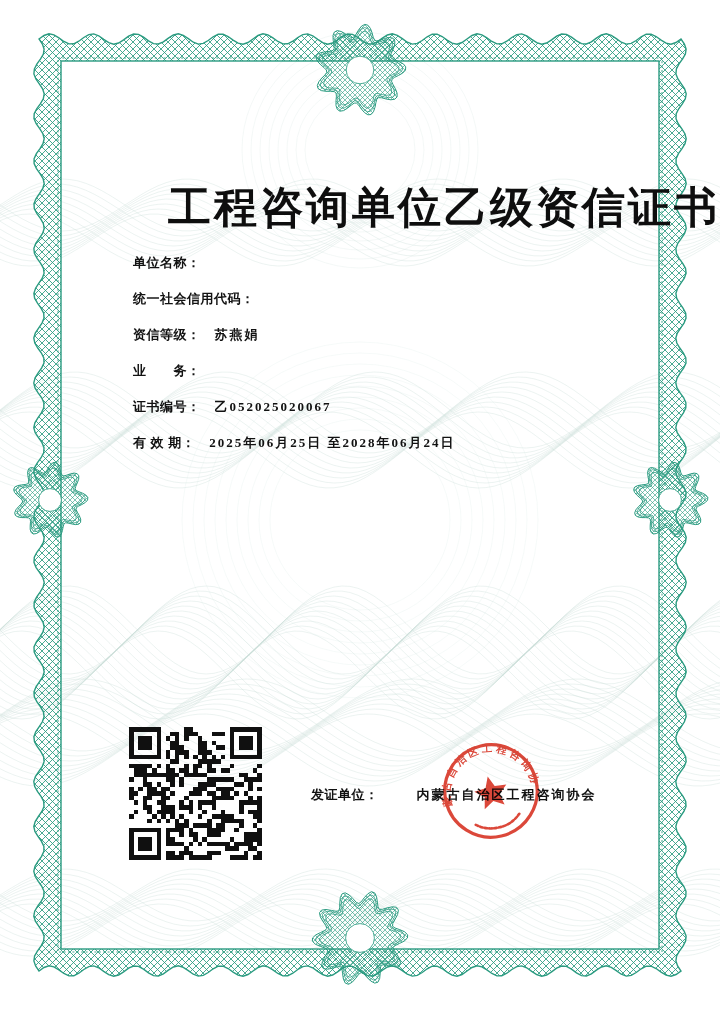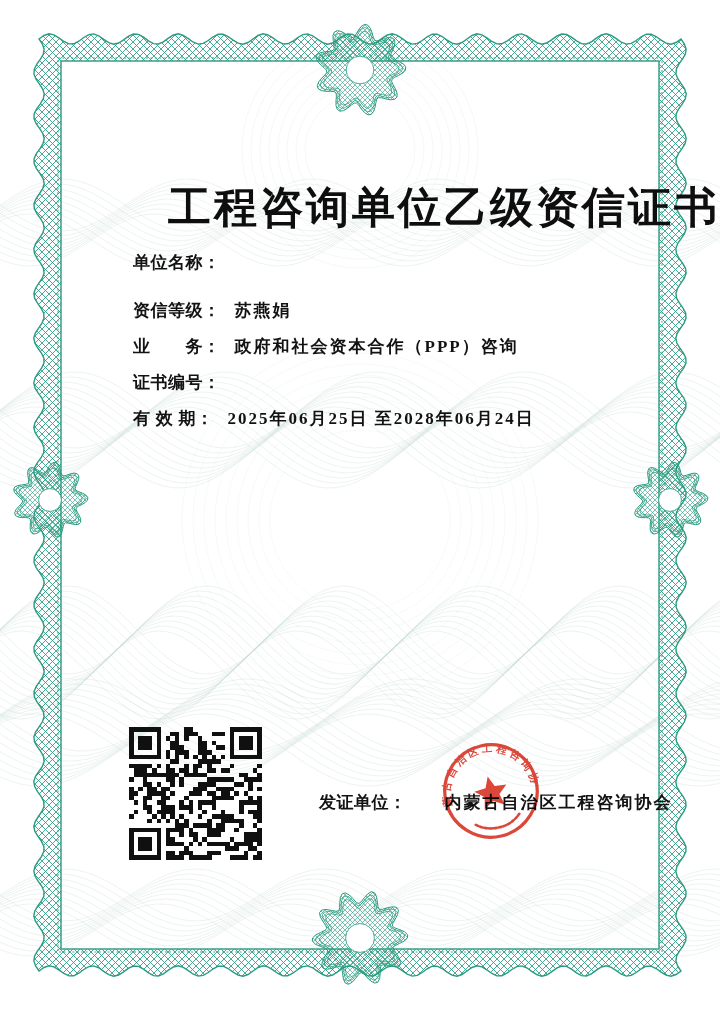--- a/index.html
+++ b/index.html
@@ -7,21 +7,21 @@
     position:relative;width:720px;height:1010px;background:#ffffff;overflow:hidden;
     font-family:"Liberation Sans","DejaVu Sans",sans-serif;color:var(--ink,#121212);
   }
   svg.layer{position:absolute;left:0;top:0;width:720px;height:1010px;}
   .content{position:absolute;left:0;top:0;width:720px;height:1010px;}
   .title{
     position:absolute;left:0;top:132px;width:720px;text-align:right;
     font-size:43px;font-weight:bold;letter-spacing:3px;color:#0e0e0e;white-space:nowrap;margin-top:47px;
   }
   .fields{position:absolute;left:133px;top:251px;width:500px;}
-  .field-row{display:flex;align-items:flex-start;margin-bottom:12px;font-size:17px;line-height:24px;}
+  .field-row{display:flex;align-items:flex-start;margin-bottom:12px;font-size:13px;line-height:24px;}
   .field-label{font-weight:bold;white-space:nowrap;margin-right:14px;letter-spacing:.5px;}
   .field-value{
     font-family:"Liberation Serif","DejaVu Serif",serif;font-weight:bold;
     letter-spacing:2px;max-width:372px;
   }
   .qr{position:absolute;left:129px;top:727px;width:133px;height:133px;}
   .issuer{position:absolute;left:307px;top:779px;font-size:17px;line-height:24px;white-space:nowrap;}
   .issuer .field-value{max-width:none;}
   .seal{position:absolute;left:440px;top:740px;width:102px;height:102px;mix-blend-mode:multiply;opacity:.93;}
 </style>
@@ -170,37 +170,38 @@
   <div class="content">
     <div class="title">工程咨询单位乙级资信证书</div>
 
     <div class="fields">
     <div class="field-row">
       <span class="field-label">单位名称：</span>
     </div>
 
 
     <div class="field-row">
+      <span class="field-label">统一社会信用代码：</span>
     </div>
 
 
     <div class="field-row">
       <span class="field-label">资信等级：</span>
       <span class="field-value">苏燕娟</span>
     </div>
 
 
 
     <div class="field-row">
       <span class="field-label">业　　务：</span>
-      <span class="field-value">政府和社会资本合作（PPP）咨询</span>
     </div>
 
     <div class="field-row">
       <span class="field-label">证书编号：</span>
+      <span class="field-value">乙052025020067</span>
     </div>
 
     <div class="field-row">
       <span class="field-label">有 效 期：</span>
       <span class="field-value">2025年06月25日 至2028年06月24日</span>
     </div>
   </div>
 
     <svg class="qr" id="qr" viewBox="0 0 29 29" shape-rendering="crispEdges" aria-hidden="true">
         <rect x="0" y="0" width="1" height="1" fill="#101010"></rect>
@@ -615,21 +616,21 @@
         <rect x="17" y="28" width="1" height="1" fill="#101010"></rect>
         <rect x="22" y="28" width="1" height="1" fill="#101010"></rect>
         <rect x="23" y="28" width="1" height="1" fill="#101010"></rect>
         <rect x="24" y="28" width="1" height="1" fill="#101010"></rect>
         <rect x="25" y="28" width="1" height="1" fill="#101010"></rect>
         <rect x="27" y="28" width="1" height="1" fill="#101010"></rect>
         <rect x="28" y="28" width="1" height="1" fill="#101010"></rect>
       </svg>
 
     <div class="issuer">
-      <span class="field-row" style="margin:12px;gap:24px;">
+      <span class="field-row" style="margin:4px;gap:24px;">
         <span class="field-label">发证单位：</span>
         <span class="field-value">内蒙古自治区工程咨询协会</span>
       </span>
     </div>
 
     <svg class="seal" viewBox="0 0 100 100" aria-hidden="true">
       <g transform="rotate(-13 50 50)">
         <circle cx="50" cy="50" r="45.3" fill="none" stroke="#d93a2b" stroke-width="3.2"></circle>
         <path id="sealArc" d="M 10.5,61 A 40.5,40.5 0 1 1 89.5,61" fill="none"></path>
         <text font-size="10.2" fill="#d93a2b" font-weight="bold" letter-spacing="3.2" font-family="Liberation Sans, DejaVu Sans, sans-serif">

